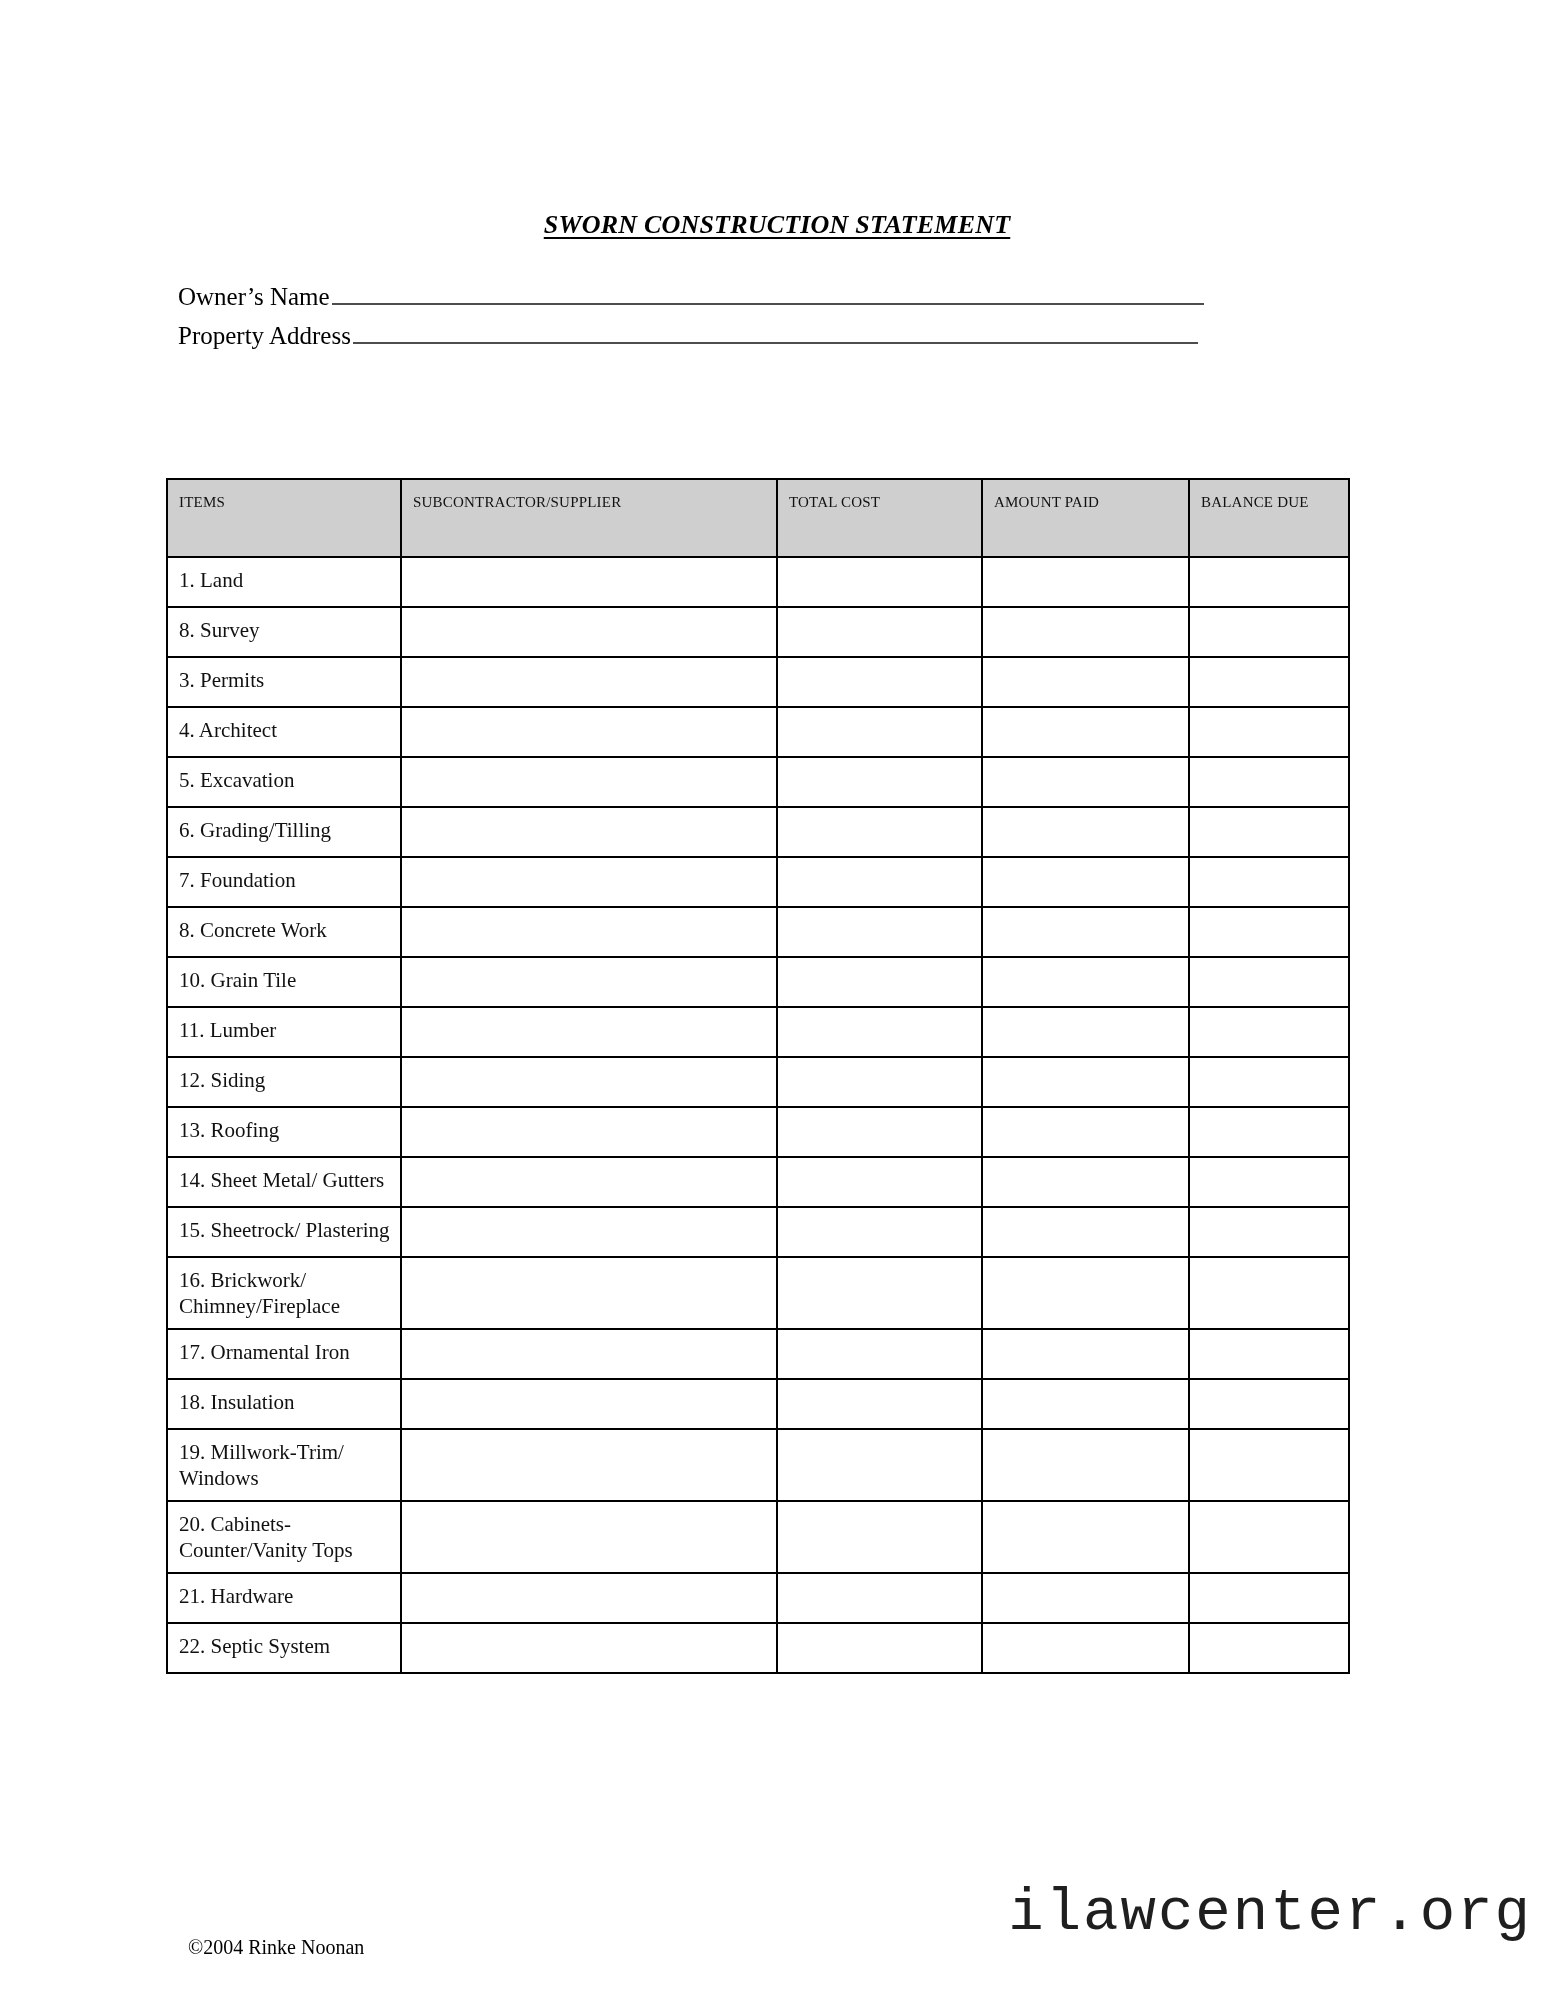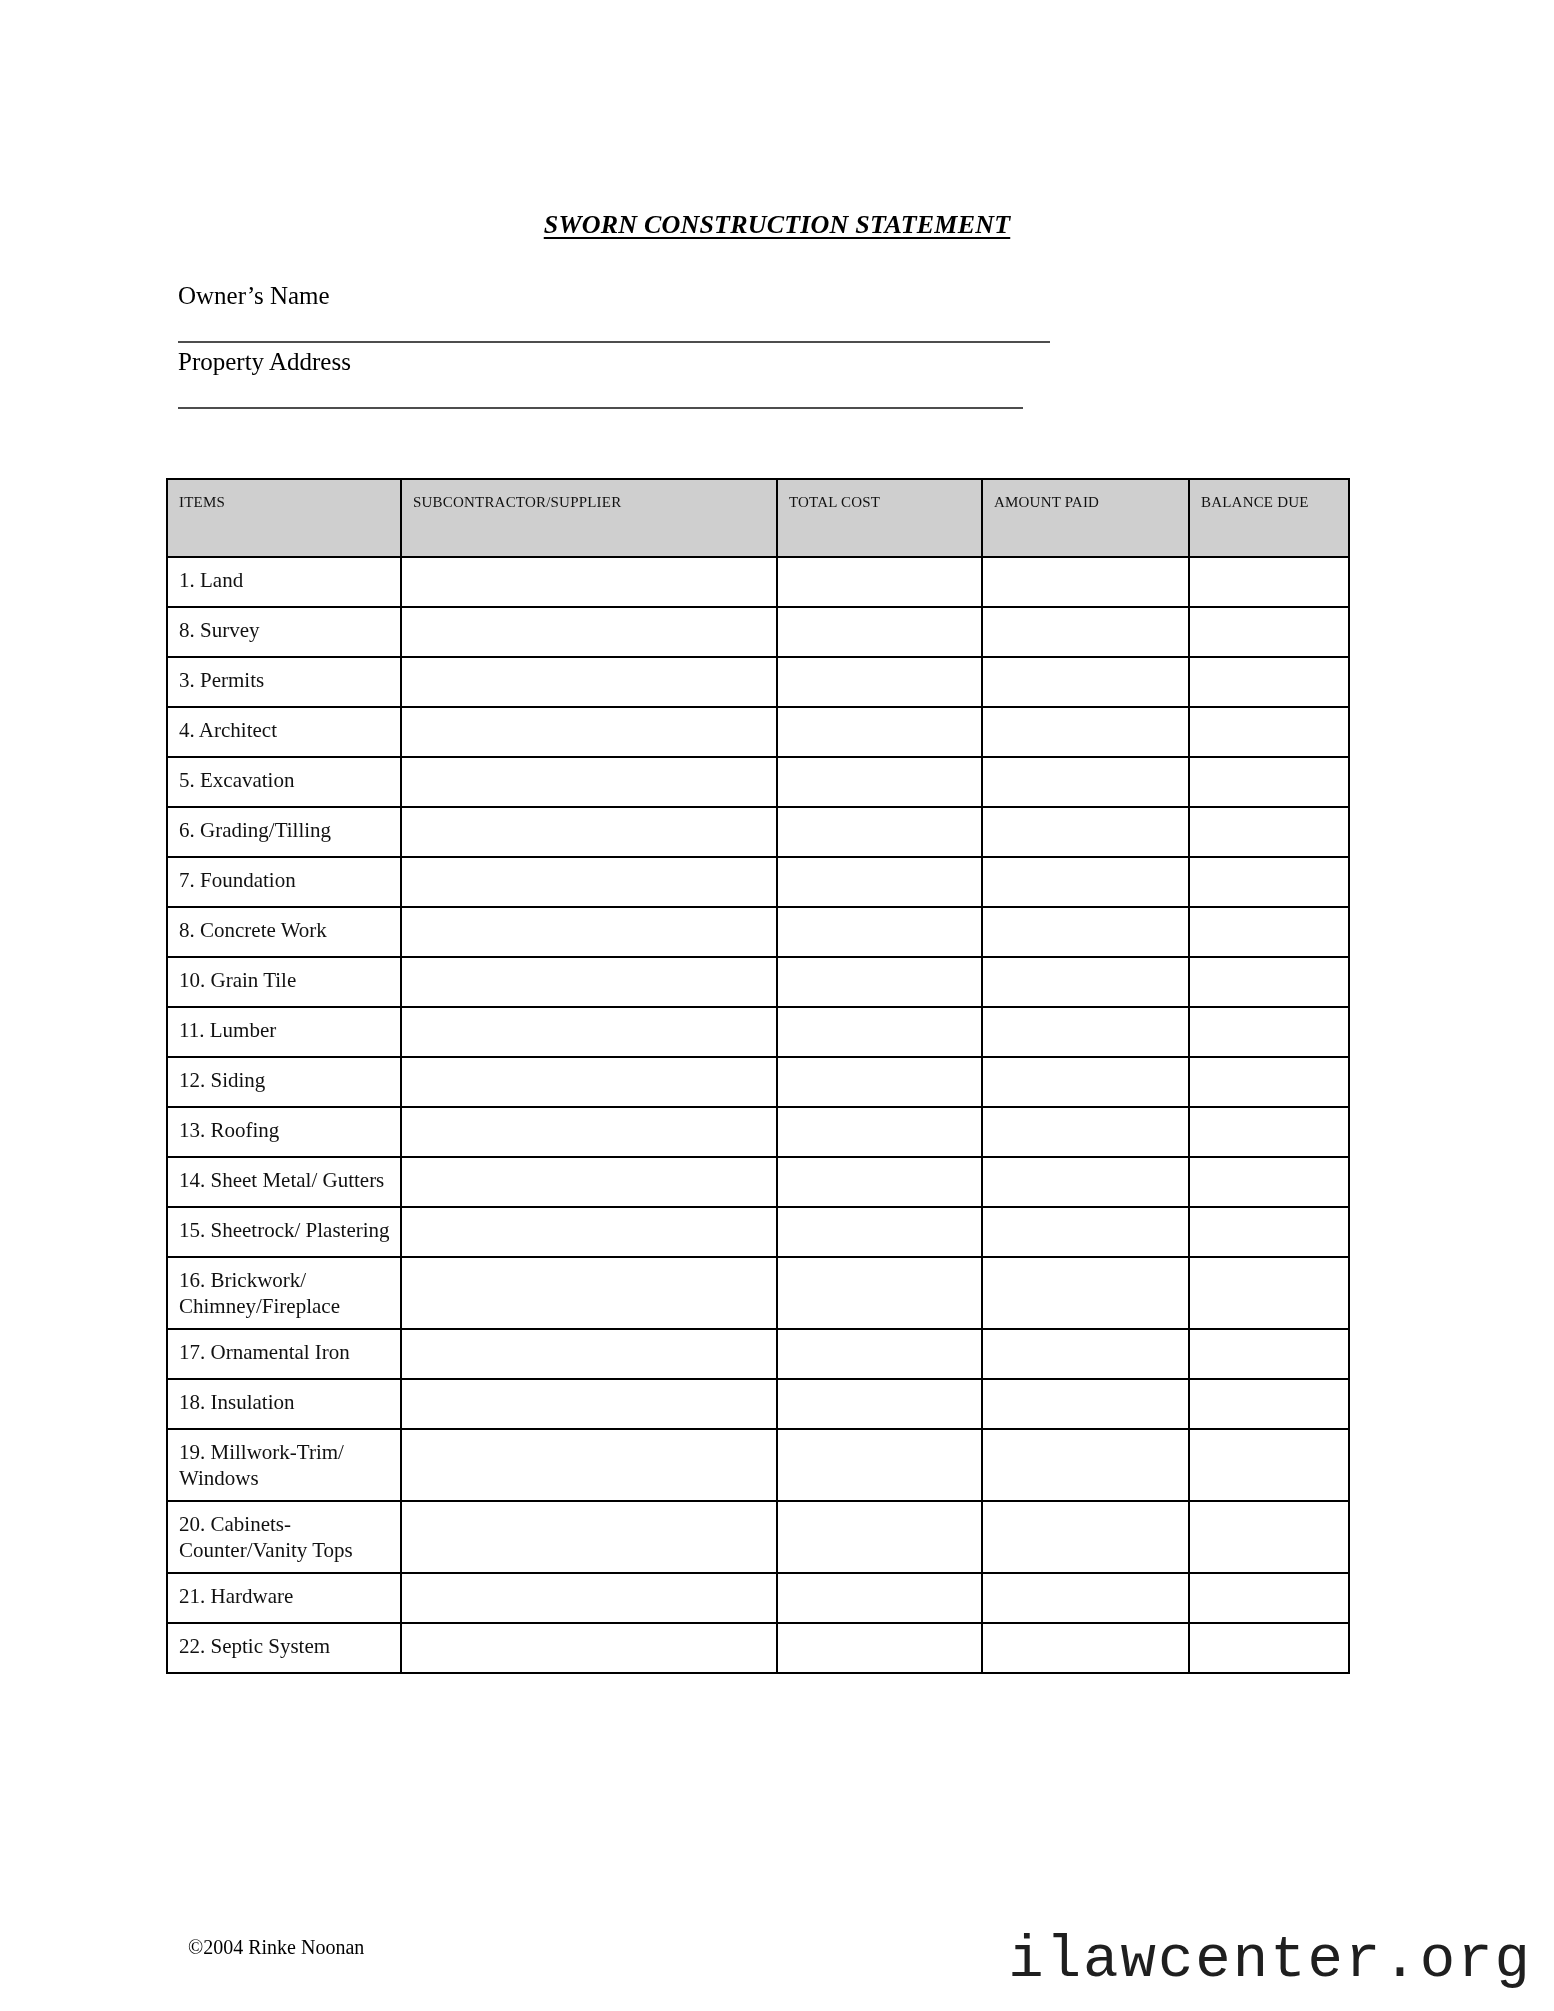--- a/index.html
+++ b/index.html
@@ -48,21 +48,20 @@
     left: 178px;
     top: 277px;
     width: 1100px;
   }
   .field-row {
     display: flex;
     align-items: baseline;
     font-size: 25px;
     line-height: 38px;
     white-space: nowrap;
-    flex-direction: column;
   }
   .field-label {
     flex: 0 0 auto;
     padding-right: 2px;
   }
   .field-rule {
     flex: 0 0 auto;
     border-bottom: 2px solid #4d4d4d;
     height: 26px;
   }
@@ -126,21 +125,20 @@
   }
   .watermark {
     position: absolute;
     right: 22px;
     top: 1880px;
     font-family: "Liberation Mono", "DejaVu Sans Mono", monospace;
     font-size: 59px;
     letter-spacing: 2px;
     color: #1f1f1f;
     white-space: nowrap;
-    margin-top: 47px;
   }
 </style>
 </head>
 <body>
 
 <div class="page">
 
   <div class="doc-title">
     <span>SWORN CONSTRUCTION STATEMENT</span>
   </div>

